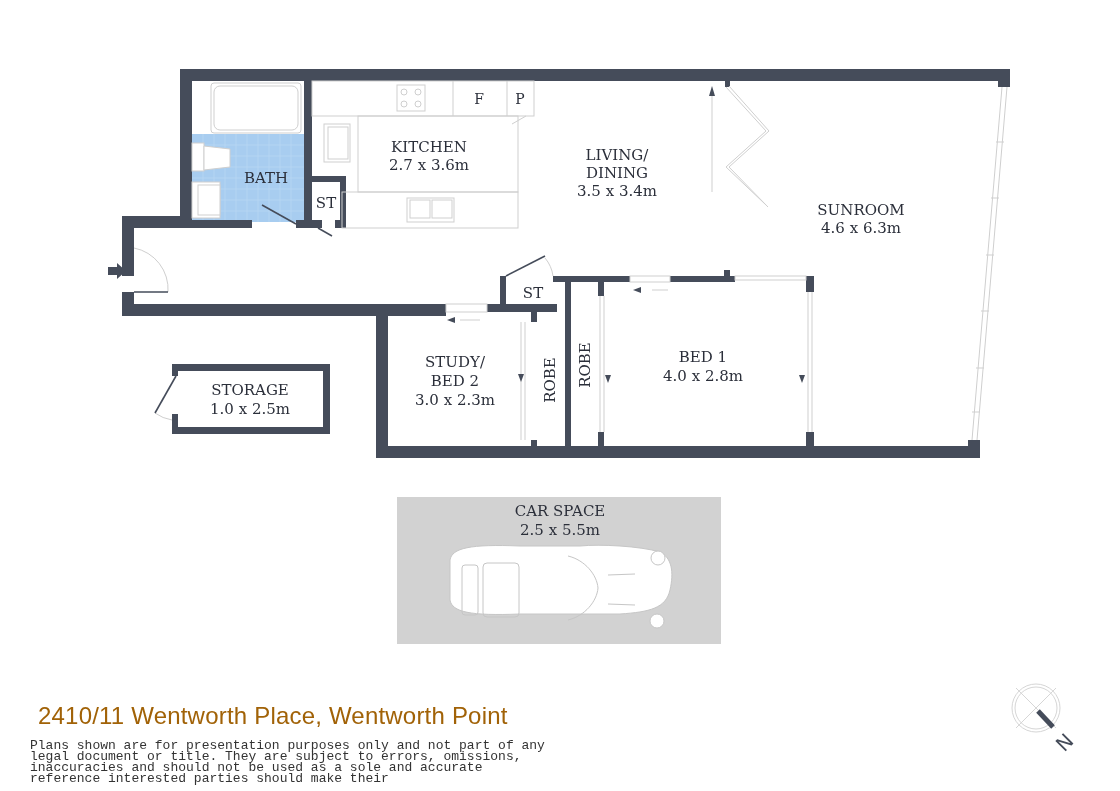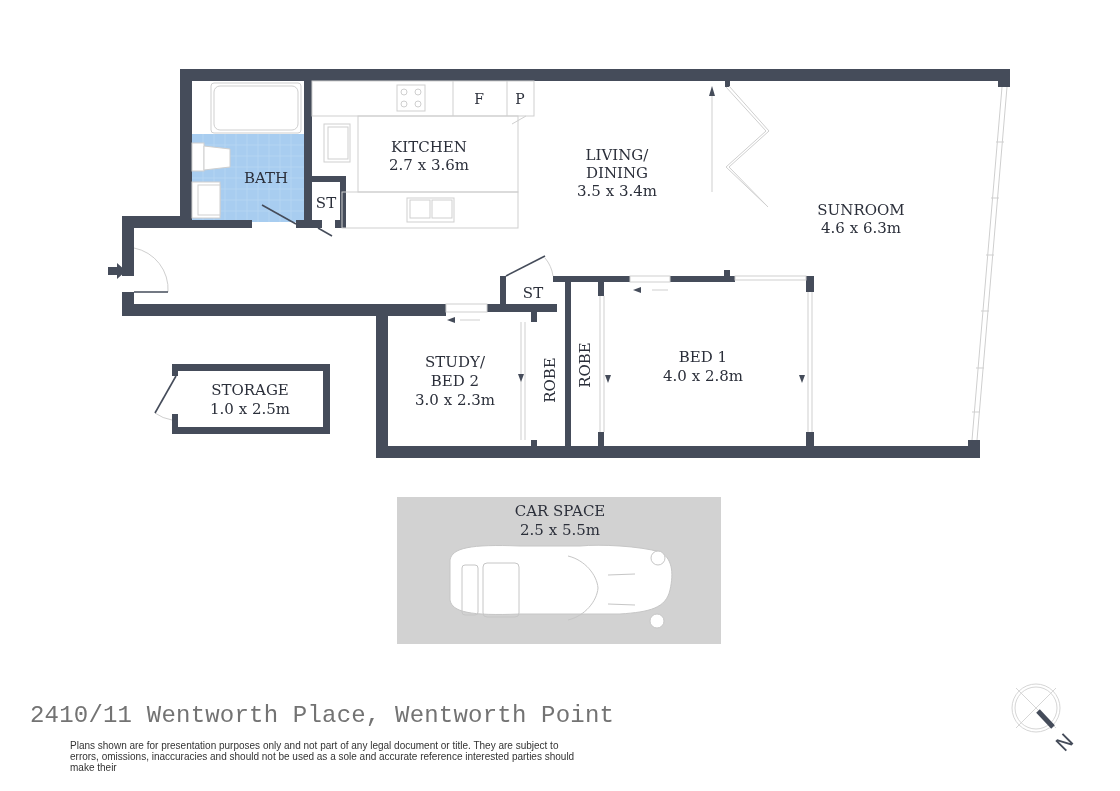--- a/index.html
+++ b/index.html
@@ -1,22 +1,22 @@
 <!DOCTYPE html>
 <html><head>
 <meta charset="utf-8">
 <style>
   html, body { margin:0; padding:0; background:#ffffff; }
   body { width:1120px; height:791px; position:relative; overflow:hidden; font-family:"DejaVu Serif", serif; }
   svg#plan { position:absolute; left:0; top:0; }
   .lbl { font-family:"DejaVu Serif", serif; fill:#2b2f3a; text-anchor:middle; }
   .lbl-room { font-size:15px; }
   .lbl-small { font-size:14px; }
-  .address { position:absolute; left:30px; top:702px; font-family:Liberation Mono, monospace; font-size:24px; color:#737373; letter-spacing:0.2px; }
-  .disclaimer { position:absolute; left:30px; top:740px; width:520px; font-family:Liberation Sans, sans-serif; font-size:10px; line-height:11px; color:#333;margin-left:40px; }
+  .address { position:absolute; left:38px; top:702px; font-family:Liberation Sans, sans-serif; font-size:24px; color:#a16207; letter-spacing:0.2px; }
+  .disclaimer { position:absolute; left:30px; top:740px; width:520px; font-family:Liberation Mono, monospace; font-size:13px; line-height:11px; color:#333; }
 </style>
 </head>
 <body>
 
 <svg id="plan" width="1120" height="791" viewBox="0 0 1120 791">
 
   <rect x="192" y="134" width="112" height="88" fill="#a8cdf0"></rect>
   <g stroke="#bcdaf5" stroke-width="0.6">
     <line x1="192" y1="145" x2="304" y2="145"></line>
       <line x1="192" y1="156" x2="304" y2="156"></line>

